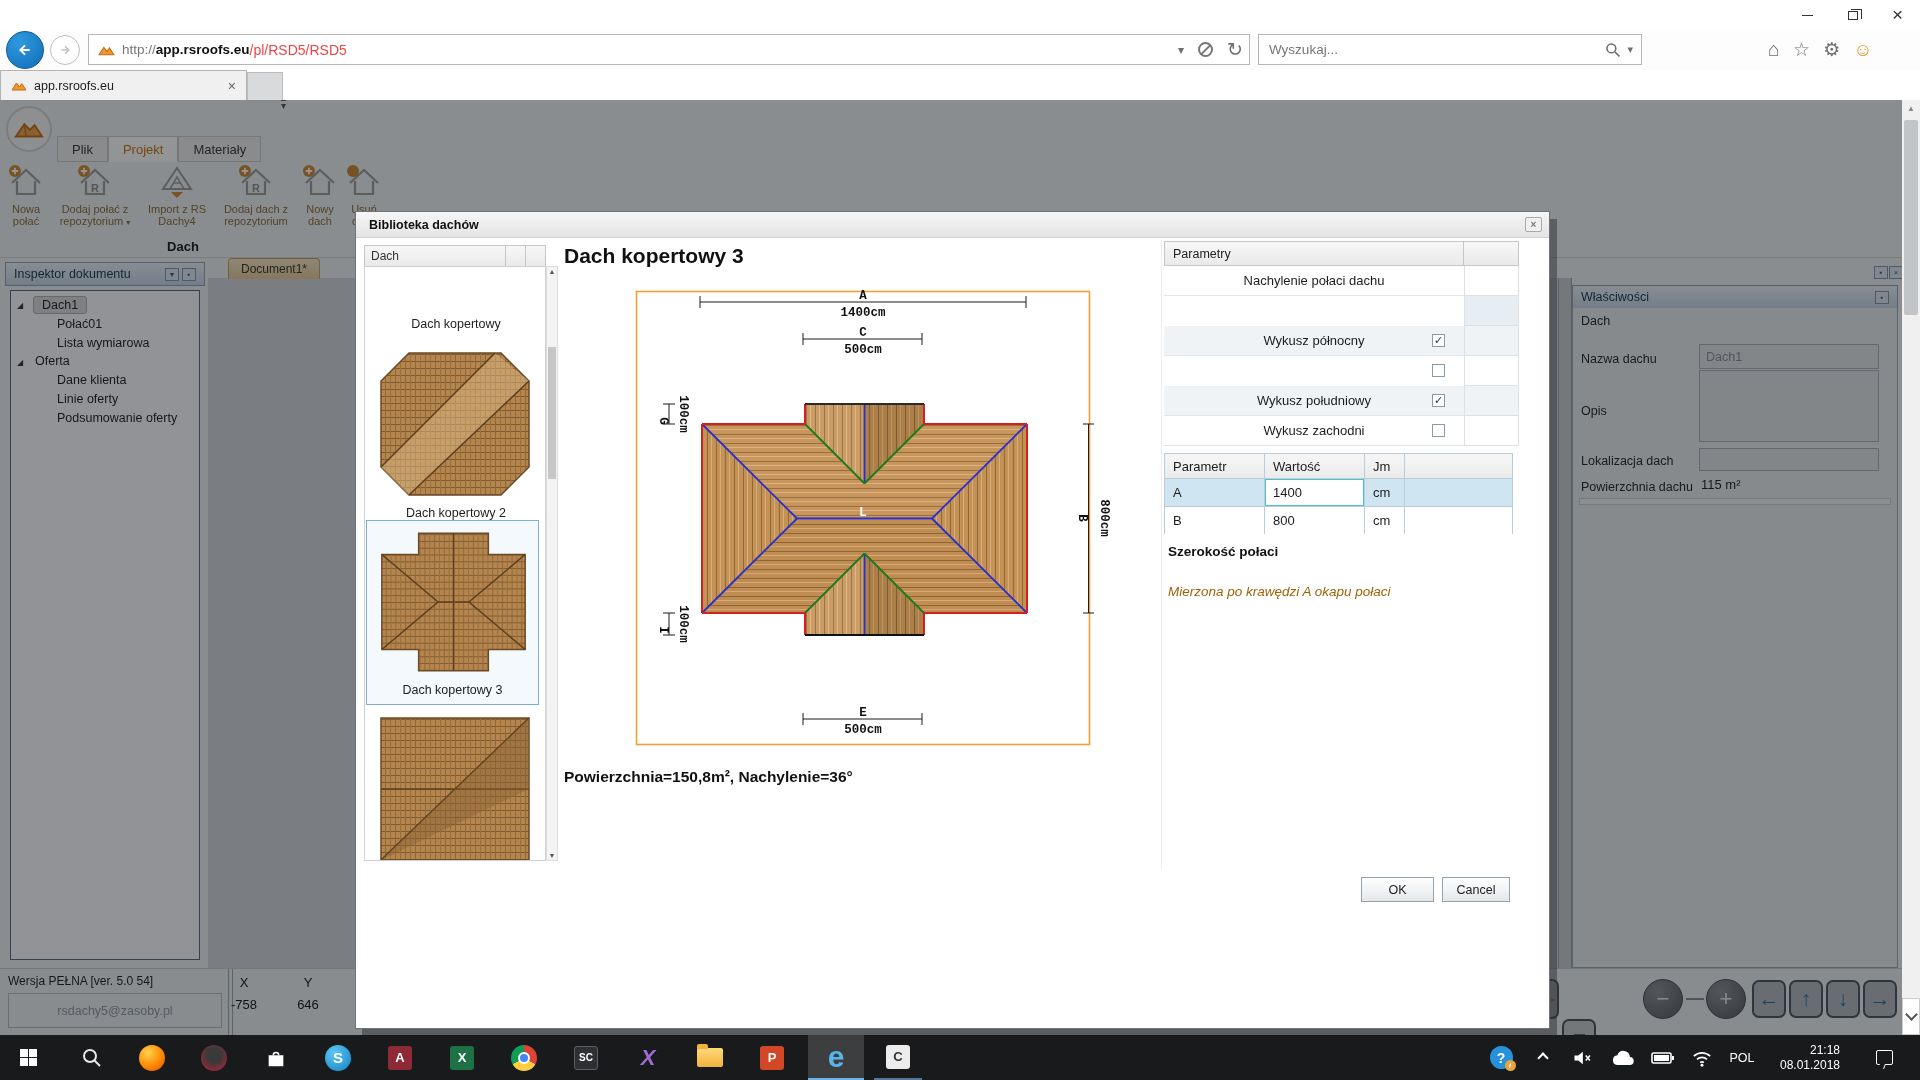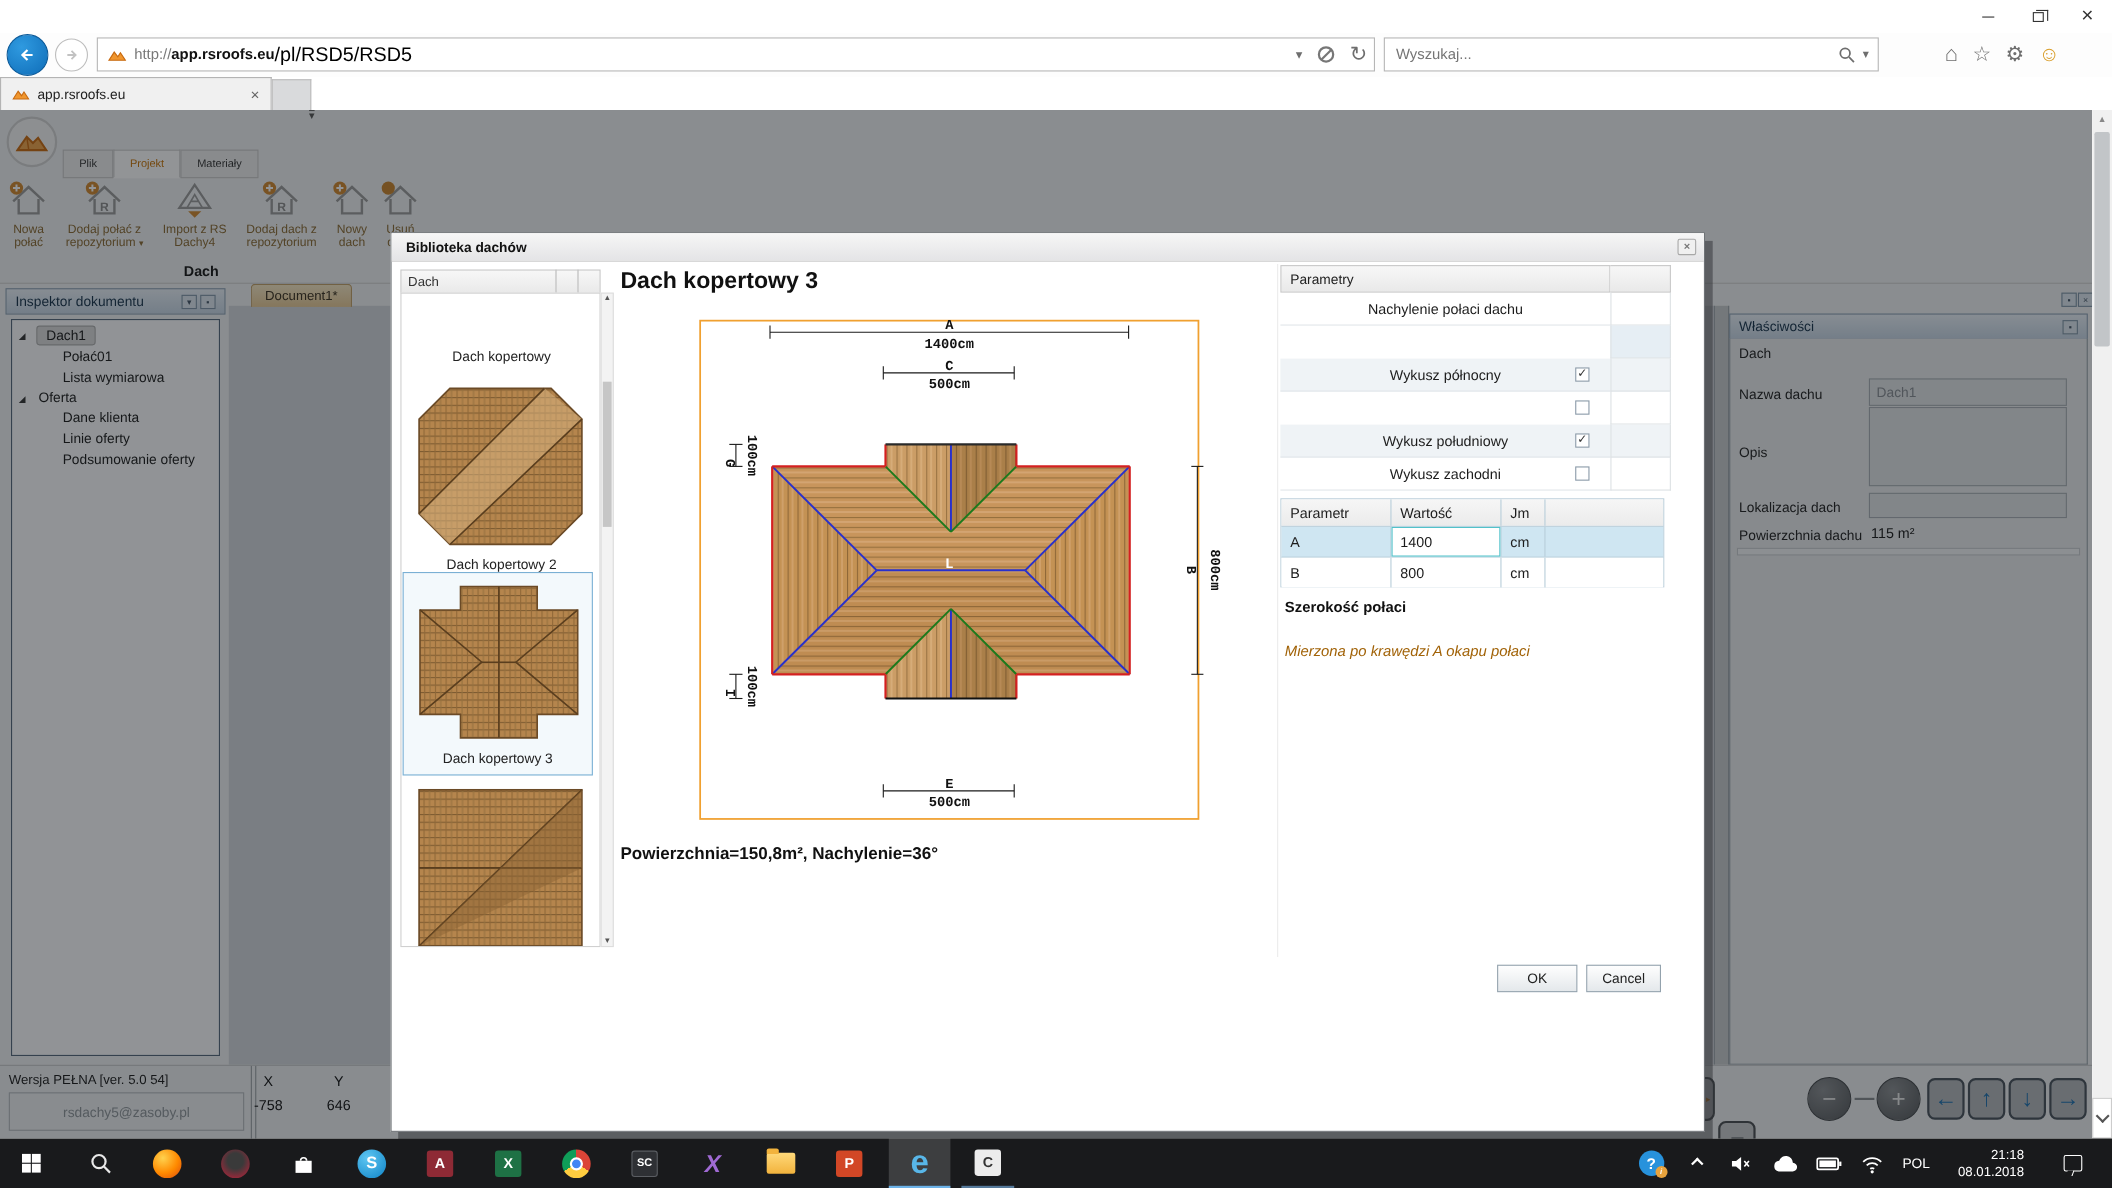--- a/index.html
+++ b/index.html
@@ -10,31 +10,31 @@
   .ctr{display:flex;align-items:center;justify-content:center}
   
   .titlebar{left:0;top:0;width:1920px;height:30px;background:#ffffff}
   .winbtn{width:45px;height:30px;color:#333;font-size:15px}
   .winbtn .bar{width:11px;height:1px;background:#333}
   .winbtn .rest{width:10px;height:9px;border:1px solid #333;position:relative;background:#fff}
   .winbtn .rest:before{content:"";position:absolute;left:2px;top:-3px;width:10px;height:9px;border:1px solid #333;border-bottom:none;border-left:none}
   .navbar{left:0;top:30px;width:1920px;height:40px;background:#fdfdfd}
   .navcircle{border-radius:50%}
   .urlbox{left:88px;top:4px;width:1162px;height:31px;border:1px solid #b6b6b6;background:#fff}
-  .searchbox{left:1258px;top:4px;width:450px;height:31px;border:1px solid #b6b6b6;background:#fff}
+  .searchbox{left:1258px;top:4px;width:384px;height:31px;border:1px solid #b6b6b6;background:#fff}
   .navico{color:#6e6e6e;font-size:17px}
   .noicon{width:15px;height:15px;border:2px solid #777;border-radius:50%;position:relative}
   .noicon:before{content:"";position:absolute;left:-1px;top:5px;width:13px;height:2px;background:#777;transform:rotate(-45deg)}
   .tabrow{left:0;top:70px;width:1920px;height:30px;background:#ffffff}
   .tab{left:0;top:0;width:247px;height:30px;background:#f0f0f0;border:1px solid #b4b4b4;border-bottom:none}
   .tabstub{left:247px;top:2px;width:36px;height:28px;background:#d9dadc;border:1px solid #bcbcbc;border-bottom:none}
   
   .page{left:0;top:100px;width:1902px;height:935px;background:#eff1f2;overflow:hidden}
   .dim{left:0;top:0;width:1902px;height:935px;background:rgba(16,19,24,0.45);z-index:50}
-  .rtab{height:26px;padding:0 14px;border:1px solid #c9c9c9;background:#ededed;font-size:10px;color:#333}
+  .rtab{height:26px;padding:0 14px;border:1px solid #c9c9c9;background:#ededed;font-size:13px;color:#333}
   .rtab.active{background:#fdfdfd;color:#c77408;border-bottom-color:#fdfdfd}
   .tbtn{top:64px;text-align:center;color:#8a6a33;font-size:11px;line-height:12px}
   .tbtn svg{display:block;margin:0 auto 3px}
   .phead{height:24px;background:linear-gradient(#e9f0f7,#c6d5e4);border:1px solid #8aa0b4;font-size:12.5px;color:#16324a;padding:0 8px;display:flex;align-items:center}
   .pbtn{width:14px;height:13px;border:1px solid #7e93a6;background:#dde6ee;font-size:8px;color:#456;display:flex;align-items:center;justify-content:center;margin-left:3px}
   .tree-label{font-size:12.5px;color:#1a1a1a;white-space:nowrap}
   .exp{font-size:8px;color:#333}
   .field-label{font-size:12.5px;color:#222}
   .pinput{background:#e1e4e6;border:1px solid #a8aeb4;color:#878d93;font-size:12.5px;padding:2px 6px}
   
@@ -111,21 +111,21 @@
     <svg width="18" height="18" viewBox="0 0 38 38">
         <path d="M11 19 H26 M19 11 L27 19 L19 27" stroke="#c2c2c2" stroke-width="3.4" fill="none"></path>
       </svg>
   </div>
   <div class="abs urlbox fx">
     <svg width="17" height="14" viewBox="0 0 16 13" style="margin:0 7px 0 9px">
       <path d="M1 11 L5.5 4 L8.6 8 L10.8 4.6 L15 11 Z" fill="#f0962e" stroke="#c86a10" stroke-width="1"></path>
     </svg>
     <span style="font-size:13.5px;color:#777">http://</span>
       <span style="font-size:13.5px;color:#111;font-weight:bold">app.rsroofs.eu</span>
-      <span style="font-size:18px;color:#000000">/pl/RSD5/RSD5</span>
+      <span style="font-size:14px;color:#ef4444">/pl/RSD5/RSD5</span>
     <div class="abs fx" style="right:6px;top:0;height:29px">
       <span class="navico" style="font-size:12px;margin-right:14px">▾</span>
       <span class="noicon" style="margin-right:14px"></span>
       <span class="navico" style="font-size:19px">↻</span>
     </div>
   </div>
   <div class="abs searchbox fx">
     <input style="border: none; outline: none; flex: 1 1 0%; font-size: 13.5px; color: rgb(68, 68, 68); padding-left: 10px; font-family: inherit; background: transparent;" placeholder="Wyszukaj...">
     <svg width="16" height="16" viewBox="0 0 20 20" style="margin-right:6px">
         <circle cx="8" cy="8" r="5.5" fill="none" stroke="#6e6e6e" stroke-width="2"></circle>

